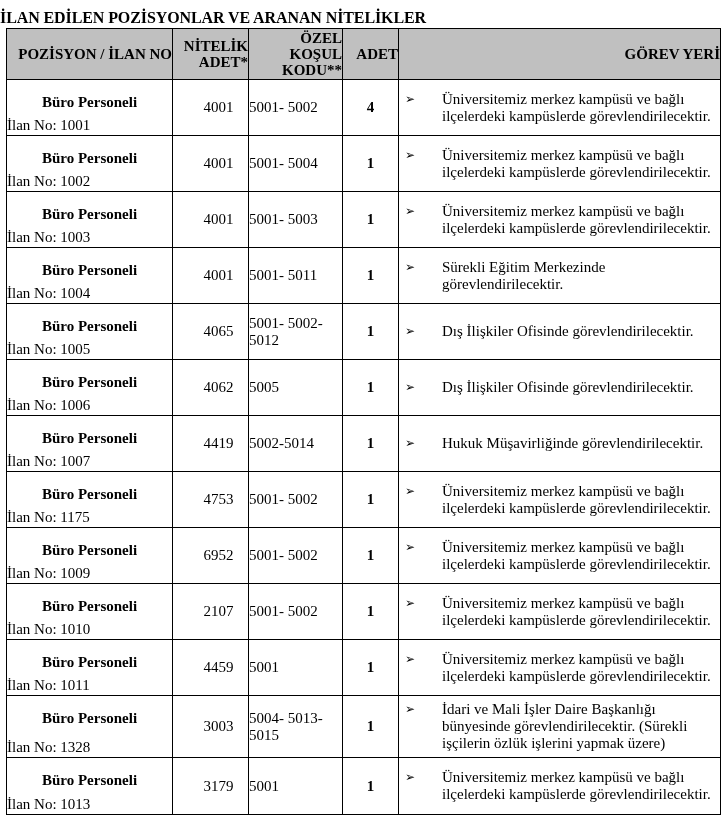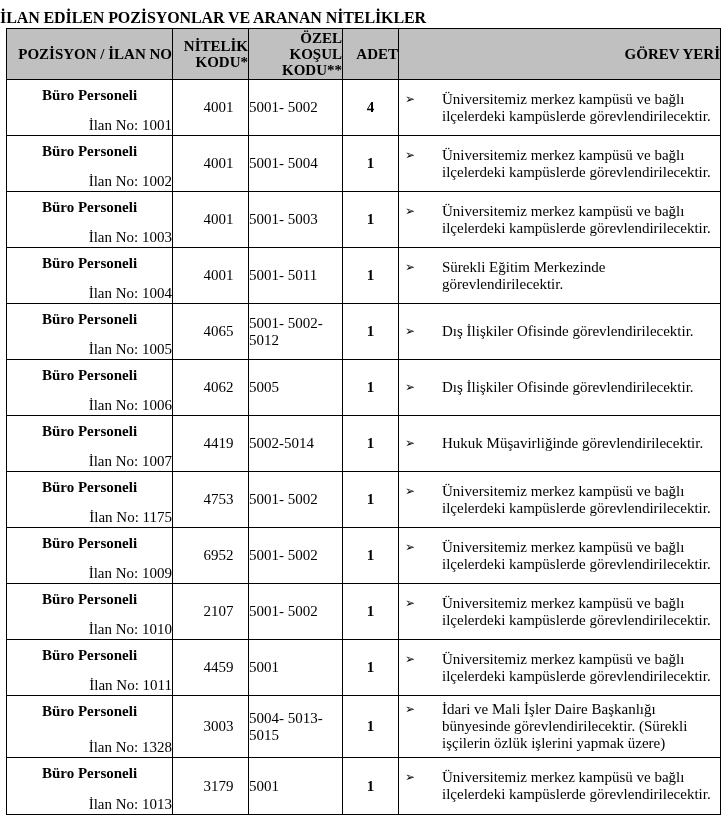--- a/index.html
+++ b/index.html
@@ -24,22 +24,22 @@
     background: #c0c0c0; font-weight: bold; text-align: right; height: 50px;
     padding-left: 4px; font-size: 15px; line-height: 16px;
   }
   thead th.c-pos { padding-left: 0; }
   col.c1 { width: 166px; } col.c2 { width: 76px; } col.c3 { width: 94px; }
   col.c4 { width: 56px; } col.c5 { width: 322px; }
   tbody tr { height: 56px; }
   tbody tr.tall { height: 62px; }
   tbody tr.last { height: 57px; }
   td.pos { text-align: center; vertical-align: top; position: relative; }
-  td.pos .p-title { display: block; font-weight: bold; margin-top: 7px; }
-  td.pos .p-no { display: block; position: absolute; left: 0; right: 0; bottom: 1px; text-align: right; }
+  td.pos .p-title { display: block; font-weight: bold; margin-top: 14px; }
+  td.pos .p-no { display: block; position: absolute; left: 0; right: 0; bottom: 1px; text-align: left; }
   td.nit { text-align: center; padding-left: 16px; }
   td.oz { padding-left: 0; }
   td.adet { text-align: center; font-weight: bold; }
   td.gorev { padding-left: 6px; padding-right: 2px; }
   .bul { display: flex; align-items: flex-start; }
   .bul .arrow { width: 20px; flex: 0 0 20px; font-size: 12px; line-height: 17px; font-family: "DejaVu Sans", sans-serif; }
   .bul .txt { flex: 1; margin-left: 17px; }
 </style>
 </head>
 <body>
@@ -52,21 +52,21 @@
       <col class="c2">
       <col class="c3">
       <col class="c4">
       <col class="c5">
     </colgroup>
   <thead>
     <tr>
       <th class="c-pos">POZİSYON / İLAN NO</th>
       <th>
         <span>NİTELİK</span><br>
-        <span>KODU*</span>
+        <span>ADET*</span>
       </th>
       <th>
         <span>ÖZEL</span><br>
         <span>KOŞUL</span><br>
         <span>KODU**</span>
       </th>
       <th>ADET</th>
       <th>GÖREV YERİ</th>
     </tr>
   </thead>

